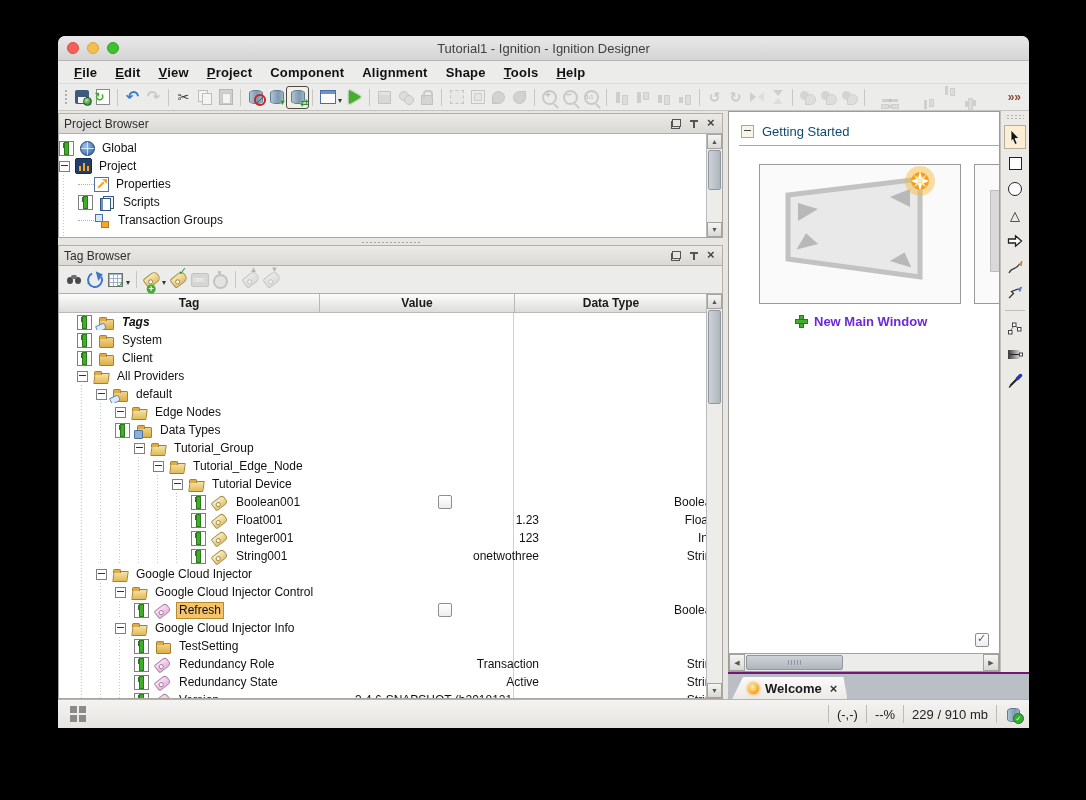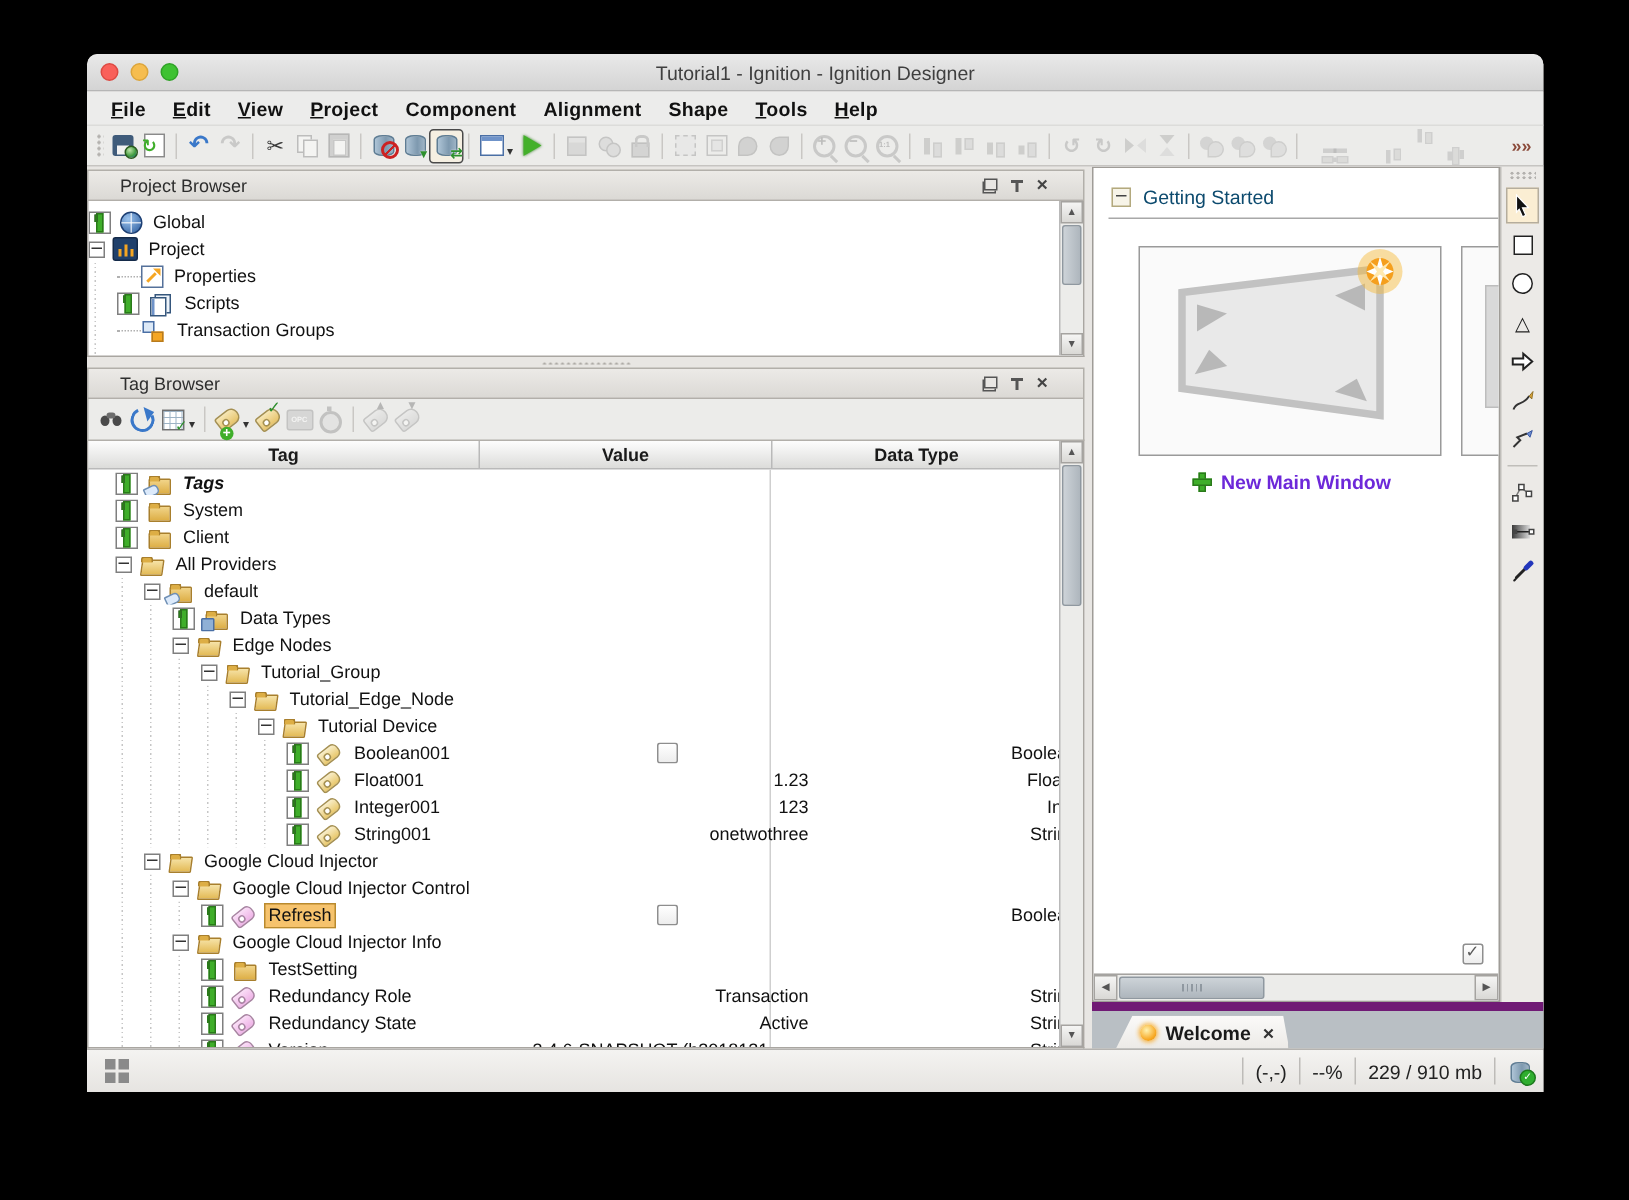--- a/index.html
+++ b/index.html
@@ -133,21 +133,21 @@
   .k-tagimp::after{content:'▲';position:absolute;right:-5px;top:-6px;font-size:8px;color:#6d6d6d;transform:rotate(38deg);}
   .k-tagexp::after{content:'▼';position:absolute;right:-5px;top:-6px;font-size:8px;color:#6d6d6d;transform:rotate(38deg);}
 
   
   .mainrow{flex:1;display:flex;background:#e8e6e3;min-height:0;}
   .leftcol{width:665px;flex:none;display:flex;flex-direction:column;padding-top:2px;min-height:0;}
   .vsplit{width:5px;flex:none;}
   .rightcol{flex:1;display:flex;flex-direction:column;min-width:0;}
 
   .panelhead{height:19px;background:linear-gradient(#eceae7,#dbd9d5);border:1px solid #b2afaa;
-    display:flex;align-items:center;padding:0 21px;flex:none;}
+    display:flex;align-items:center;padding:0 5px;flex:none;}
   .ptitle{font-size:12px;color:#2e2e2e;flex:1;}
   .wbtns{display:flex;gap:8px;align-items:center;}
   .wbtn{position:relative;width:10px;height:10px;}
   .wbtn.float::before{content:'';position:absolute;left:0;bottom:0;width:7px;height:6px;border:1px solid #555;}
   .wbtn.float::after{content:'';position:absolute;right:0;top:0;width:7px;height:6px;border:1px solid #555;background:#e8e6e3;}
   .wbtn.pin::before{content:'';position:absolute;left:1px;top:1px;width:8px;height:2px;background:#555;}
   .wbtn.pin::after{content:'';position:absolute;left:4px;top:3px;width:2px;height:6px;background:#555;}
   .wbtn.close::before{content:'×';position:absolute;left:0;top:-4px;font-size:13px;color:#444;font-weight:700;}
 
   .pb-body{height:103px;background:#fff;border:1px solid #a9a6a1;border-top:none;position:relative;overflow:hidden;flex:none;}
@@ -258,21 +258,21 @@
     align-items:center;padding-top:3px;}
   .rt-grip{width:18px;height:6px;background-image:radial-gradient(#b3b1ae 1px,transparent 1.2px);background-size:4px 3px;margin-bottom:4px;}
   .rtool{width:22px;height:24px;display:flex;align-items:center;justify-content:center;margin:1px 0;position:relative;}
   .rtool.sel{background:#fbeed3;border:1px solid #b5ad9d;box-sizing:border-box;}
   .rt-sep{width:20px;height:1px;background:#c0beba;margin:4px 0;}
   .rk-rect{width:11px;height:11px;border:1.5px solid #222;background:#fff;}
   .rk-ellipse{width:12px;height:12px;border:1.5px solid #222;border-radius:50%;background:#fff;}
   .rk-triangle{font-size:13px;color:#222;line-height:1;}
 
   
-  .tabstrip{height:25px;background:#b9bfc4;border-top:6px solid #701a75;flex:none;display:flex;align-items:flex-end;padding-left:16px;}
+  .tabstrip{height:25px;background:#b9bfc4;border-top:2px solid #701a75;flex:none;display:flex;align-items:flex-end;padding-left:4px;}
   .tab{height:22px;display:flex;align-items:center;padding:0 10px 0 16px;
     background:linear-gradient(#fbfaf9,#eceae7);clip-path:polygon(11px 0,calc(100% - 4px) 0,100% 100%,0 100%);
     filter:drop-shadow(0 0 1px #6f6f6f);}
   .sun{width:11px;height:11px;border-radius:50%;background:radial-gradient(circle at 40% 35%,#fff2b0,#f7a722 65%,#e08a00);
     box-shadow:0 0 3px 1px rgba(247,167,34,.8);margin-right:6px;flex:none;}
   .tablabel{font-size:13px;font-weight:700;color:#1a1a1a;}
   .tabclose{font-size:13px;color:#333;margin-left:8px;font-weight:700;}
 
   
   .statusbar{height:28px;background:linear-gradient(#f4f3f1,#e6e4e1);border-top:1px solid #b5b3b0;
@@ -602,36 +602,36 @@
                     </span>
                     <span class="lbl">default</span>
                   </div>
                   <div class="tcell-val"></div>
                   <div class="tcell-type"></div>
                 </div>
                 <div class="trow tagrow">
                   <div class="tcell-tag">
                     <span class="ind"></span>
                     <span class="ind"></span>
-                    <span class="exp plus"></span>
-                    <span class="tico folder-dt">
-                      <span class="mini dt"></span>
-                    </span>
-                    <span class="lbl">Data Types</span>
-                  </div>
-                  <div class="tcell-val"></div>
-                  <div class="tcell-type"></div>
-                </div>
-                <div class="trow tagrow">
-                  <div class="tcell-tag">
-                    <span class="ind"></span>
-                    <span class="ind"></span>
                     <span class="exp"></span>
                     <span class="tico folder-open"></span>
                     <span class="lbl">Edge Nodes</span>
+                  </div>
+                  <div class="tcell-val"></div>
+                  <div class="tcell-type"></div>
+                </div>
+                <div class="trow tagrow">
+                  <div class="tcell-tag">
+                    <span class="ind"></span>
+                    <span class="ind"></span>
+                    <span class="exp plus"></span>
+                    <span class="tico folder-dt">
+                      <span class="mini dt"></span>
+                    </span>
+                    <span class="lbl">Data Types</span>
                   </div>
                   <div class="tcell-val"></div>
                   <div class="tcell-type"></div>
                 </div>
                 <div class="trow tagrow">
                   <div class="tcell-tag">
                     <span class="ind"></span>
                     <span class="ind"></span>
                     <span class="ind"></span>
                     <span class="exp"></span>

